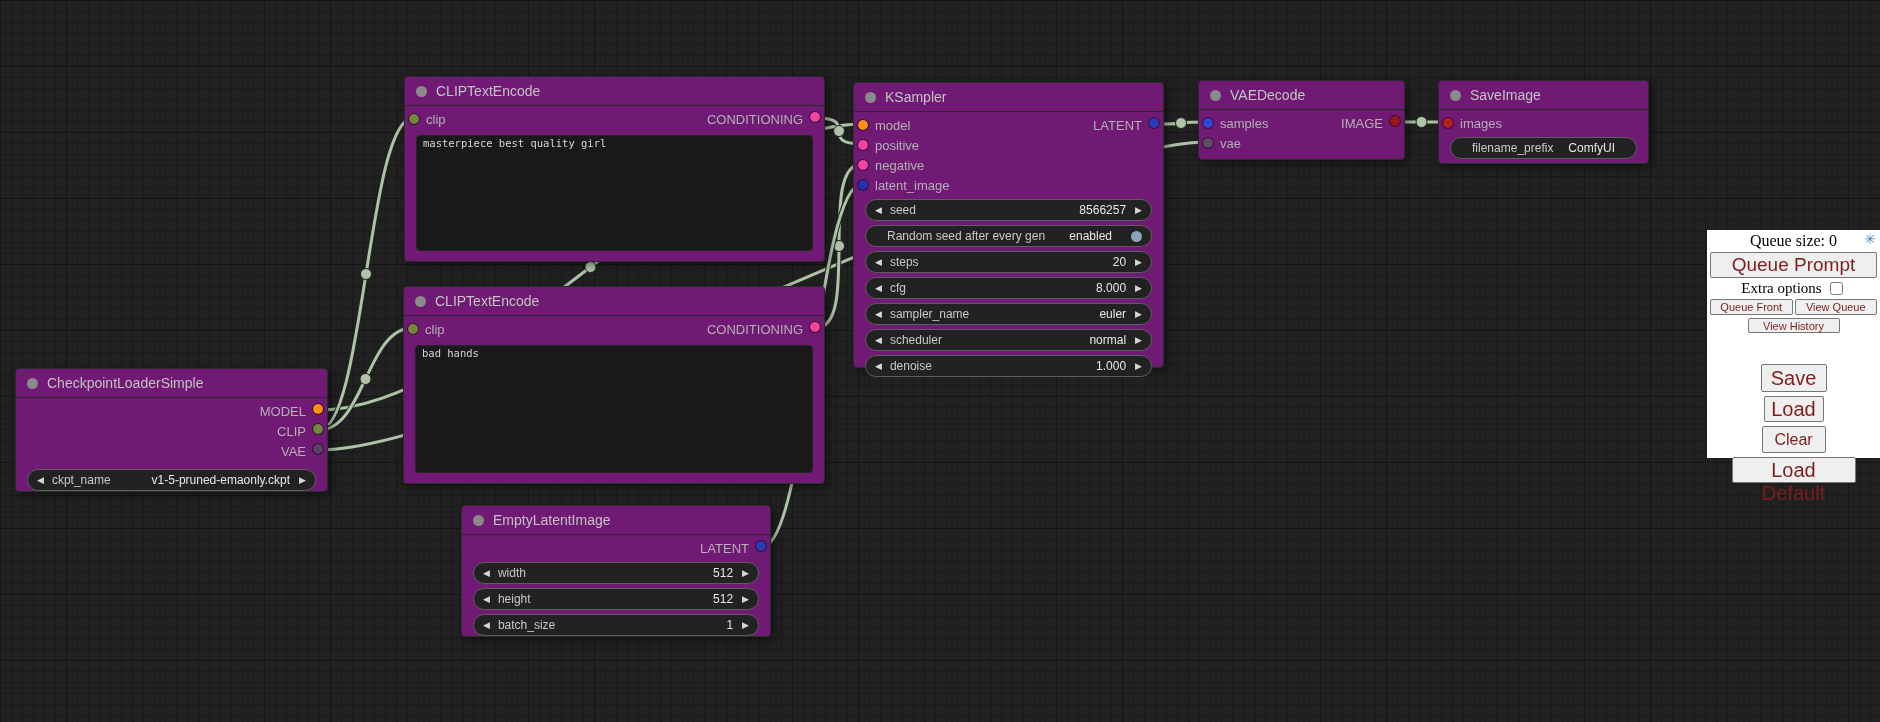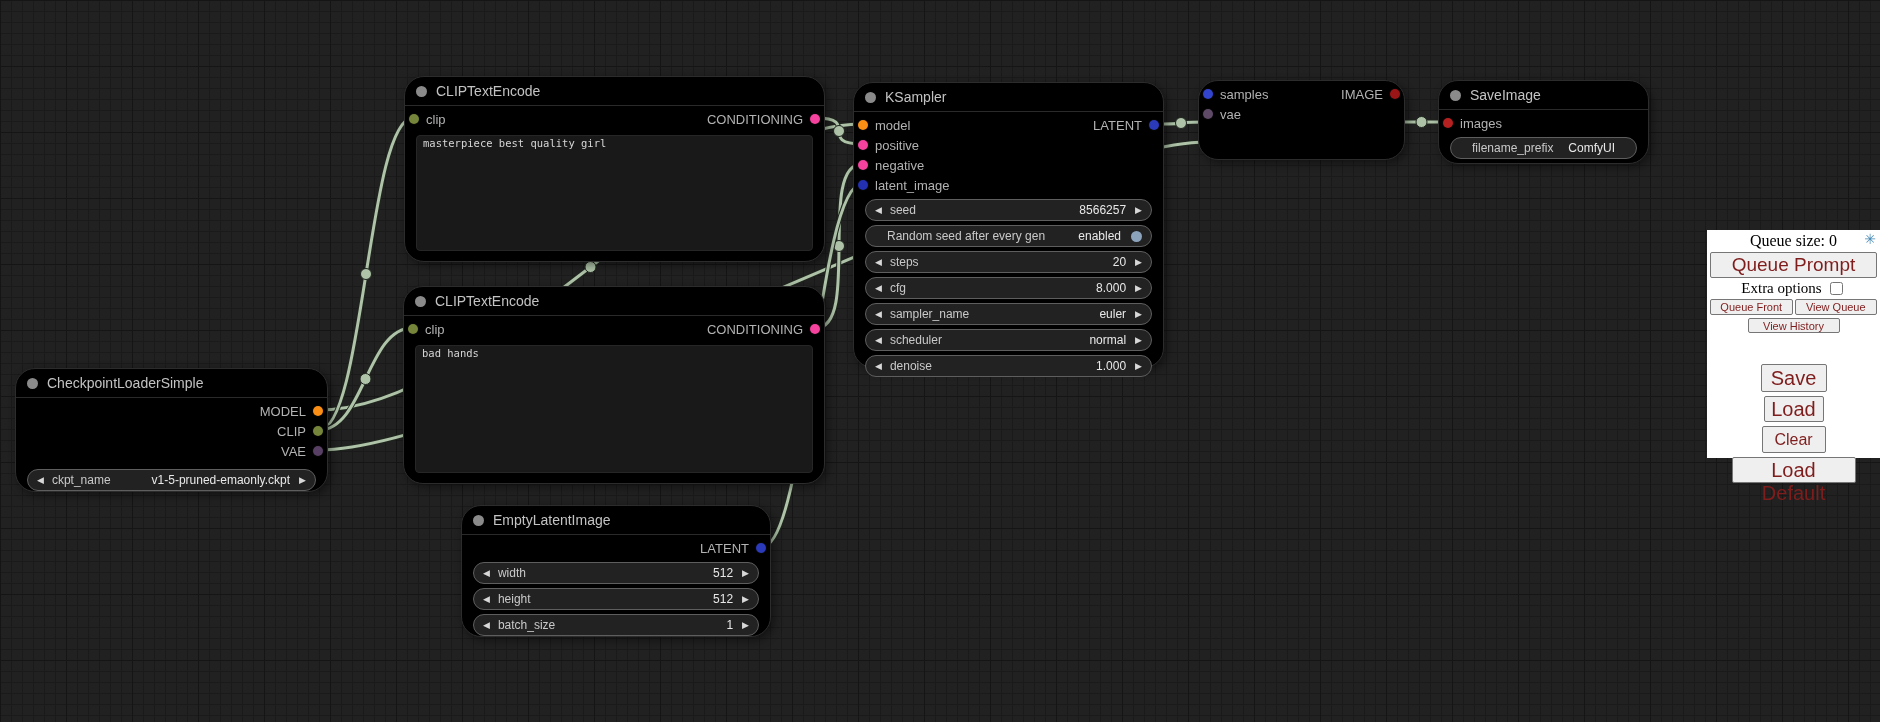--- a/index.html
+++ b/index.html
@@ -9,31 +9,31 @@
     background-image:
       linear-gradient(#151515 1px, transparent 1px),
       linear-gradient(90deg,#151515 1px, transparent 1px),
       linear-gradient(#1a1a1a 1px, transparent 1px),
       linear-gradient(90deg,#1a1a1a 1px, transparent 1px);
     background-size:66px 66px,66px 66px,11px 11px,11px 11px;
     font-family:"Liberation Sans",sans-serif;
   }
   #links-svg{position:absolute;left:0;top:0;z-index:1;}
   .node{
-    position:absolute;z-index:2;background:#000000;border:1px solid #2c2c2c;
-    border-radius:20px;box-shadow:3px 3px 10px rgba(0,0,0,.45);
+    position:absolute;z-index:2;background:#701a75;border:1px solid #2c2c2c;
+    border-radius:4px;box-shadow:3px 3px 10px rgba(0,0,0,.45);
     color:#c9c9c9;box-sizing:border-box;
   }
   .ntitle{height:28px;display:flex;align-items:center;gap:9px;padding:0 11px;
     border-bottom:1px solid #2a2a2a;color:#c3c3c3;font-size:14px;white-space:nowrap;}
   .tdot{width:11px;height:11px;border-radius:50%;background:#8a8a8a;flex:0 0 auto;}
   .nbody{padding:3px 0 6px;}
   .iorow{display:flex;justify-content:space-between;align-items:center;height:20px;}
   .pin{display:flex;align-items:center;gap:7px;padding-left:4px;color:#b2b2b2;font-size:13px;}
-  .pout{display:flex;align-items:center;gap:7px;padding-right:4px;margin-left:auto;color:#b2b2b2;font-size:13px;}
+  .pout{display:flex;gap:7px;padding-right:4px;margin-left:auto;color:#b2b2b2;font-size:13px;}
   .pdot{width:10px;height:10px;border-radius:50%;box-shadow:0 0 0 1px rgba(10,10,10,.6);flex:0 0 auto;}
   .widget{height:20px;margin:4px 11px;background:#222;border:1px solid #5e5e5e;border-radius:11px;
     display:flex;align-items:center;padding:0 9px;font-size:12px;color:#c9c9c9;white-space:nowrap;}
   .warr{font-size:9px;color:#d8d8d8;line-height:1;flex:0 0 auto;}
   .wlabel{margin-left:8px;}
   .wvalue{margin-left:auto;margin-right:9px;color:#e8e8e8;}
   .wvalue.noarr{margin-right:12px;}
   .wlabel.noarr{margin-left:12px;}
   .toggledot{width:11px;height:11px;border-radius:50%;background:#8ca3bc;flex:0 0 auto;}
   .ntext{display:block;box-sizing:border-box;width:calc(100% - 22px);margin:6px 11px 0;
@@ -233,21 +233,21 @@
       </div>
 
     <div class="widget">
       <span class="warr">◀</span>
       <span class="wlabel">seed</span>
       <span class="wvalue">8566257</span>
       <span class="warr">▶</span>
     </div>
     <div class="widget">
       <span class="wlabel noarr">Random seed after every gen</span>
-      <span class="wvalue" style="margin-right:10px">enabled</span>
+      <span class="wvalue" style="margin-right:19px">enabled</span>
       <span class="toggledot"></span>
     </div>
     <div class="widget">
       <span class="warr">◀</span>
       <span class="wlabel">steps</span>
       <span class="wvalue">20</span>
       <span class="warr">▶</span>
     </div>
     <div class="widget">
       <span class="warr">◀</span>
@@ -270,20 +270,24 @@
     <div class="widget">
       <span class="warr">◀</span>
       <span class="wlabel">denoise</span>
       <span class="wvalue">1.000</span>
       <span class="warr">▶</span>
     </div>
   </div>
 </div>
 
 <div class="node" style="left:1198px;top:80px;width:207px;height:80px;">
+  <div class="ntitle">
+    <span class="tdot"></span>
+    <span>VAEDecode</span>
+  </div>
   <div class="nbody">
     <div class="iorow">
       <span class="pin">
         <span class="pdot" style="background:#3344cc"></span>
         <span>samples</span>
         </span>
       <span class="pout">
         <span>IMAGE</span>
         <span class="pdot" style="background:#9a1616"></span>
         </span>

